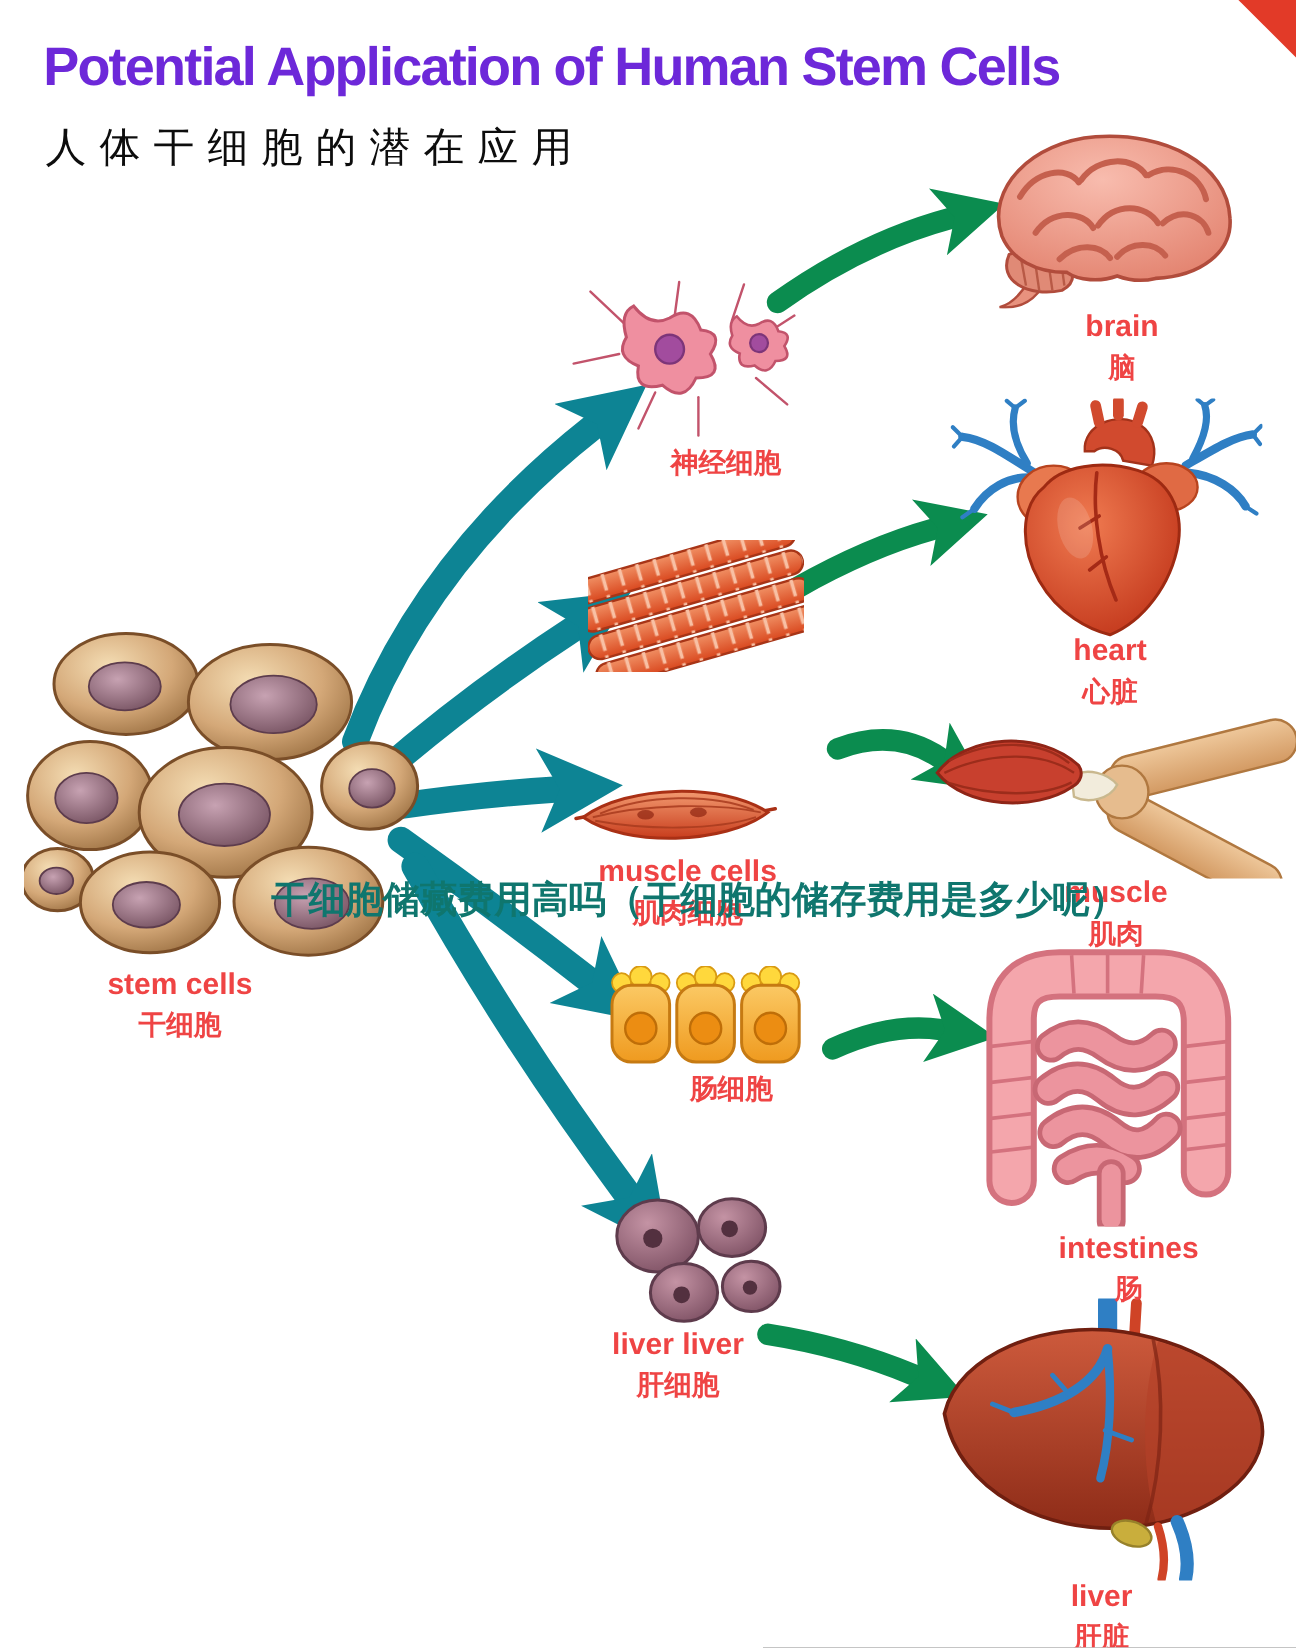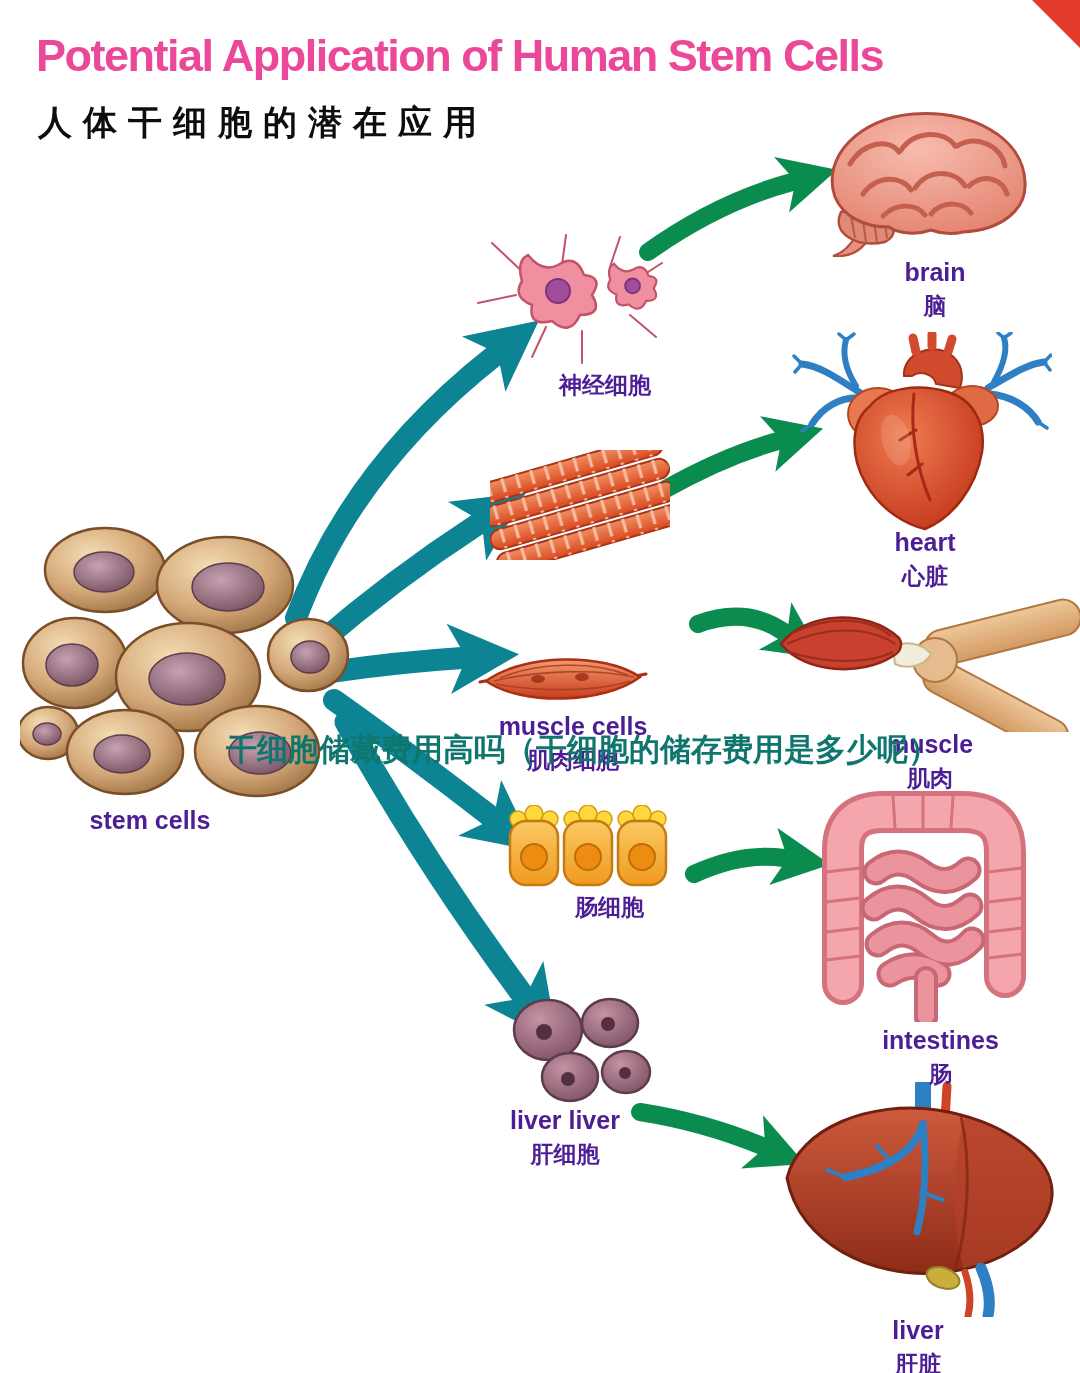--- a/index.html
+++ b/index.html
@@ -1,21 +1,21 @@
 <!DOCTYPE html>
 <html><head>
 <meta charset="utf-8">
 <style>
   html,body{margin:0;padding:0;}
   body{background:#777;font-family:"Liberation Sans",sans-serif;}
   .canvas{position:relative;width:1080px;height:1373px;margin:0 auto;background:#fff;overflow:hidden;color:#111;}
-  .title{position:absolute;left:36px;top:30px;margin:0;font-size:45px;font-weight:bold;letter-spacing:-1.5px;white-space:nowrap;z-index:12;color:#ec4899;}
-  .subtitle{position:absolute;left:38px;top:100px;font-size:34px;font-weight:bold;letter-spacing:11px;white-space:nowrap;z-index:12;color:#0d0d0d;}
+  .title{position:absolute;left:36px;top:30px;margin:0;font-size:45px;font-weight:bold;letter-spacing:-1.5px;white-space:nowrap;z-index:12;color:#6d28d9;}
+  .subtitle{position:absolute;left:38px;top:100px;font-size:34px;font-weight:normal;letter-spacing:11px;white-space:nowrap;z-index:12;color:#0d0d0d;}
   .art{position:absolute;z-index:6;}
-  .label{position:absolute;z-index:8;text-align:center;font-weight:bold;line-height:1.15;color:#4c1d95;}
+  .label{position:absolute;z-index:8;text-align:center;font-weight:bold;line-height:1.15;color:#ef4444;}
   .label .en{font-size:25px;}
   .label .zh{font-size:23px;margin-top:6px;}
   .arrows{position:absolute;left:0;top:0;z-index:4;}
   .watermark{position:absolute;left:226px;top:729px;z-index:20;font-size:31px;font-weight:bold;color:#0f766e;white-space:nowrap;}
   .corner{position:absolute;right:0;top:0;width:0;height:0;border-left:48px solid transparent;border-top:48px solid #e23a28;z-index:3;}
 </style>
 </head>
 <body>
 
 <div class="canvas">
@@ -355,20 +355,21 @@
         <path d="M70,95 L52,88" stroke-width="4"></path>
       </g>
       <path d="M206,186 C214,204 216,220 213,234" stroke="#2f7fc4" stroke-width="11" fill="none" stroke-linecap="round"></path>
       <path d="M190,190 C196,208 196,222 193,234" stroke="#cf4326" stroke-width="7" fill="none" stroke-linecap="round"></path>
       <ellipse cx="168" cy="196" rx="17" ry="10" fill="#c9ae3c" stroke="#97812a" stroke-width="2" transform="rotate(18 168 196)"></ellipse>
     </svg>
   </div>
 
   <div class="label" style="left:30px;top:806px;width:240px">
     <div class="en">stem cells</div>
+    <div class="zh">干细胞</div>
   </div>
 
   <div class="label" style="left:500px;top:366px;width:210px">
     <div class="zh">神经细胞</div>
   </div>
 
 
   <div class="label" style="left:468px;top:712px;width:210px">
     <div class="en">muscle cells</div>
     <div class="zh">肌肉细胞</div>

